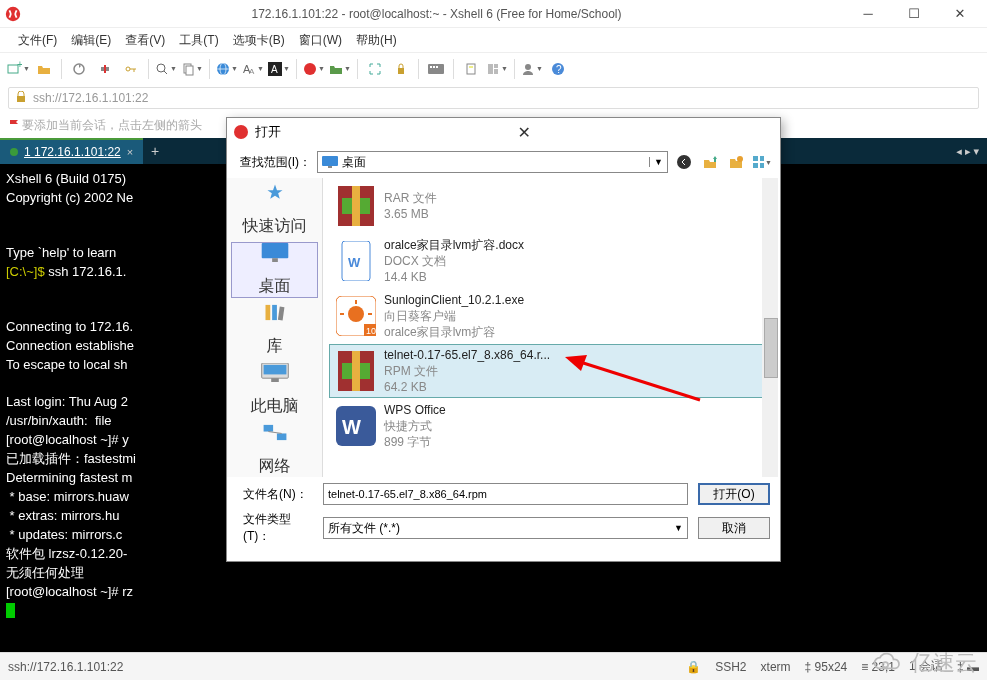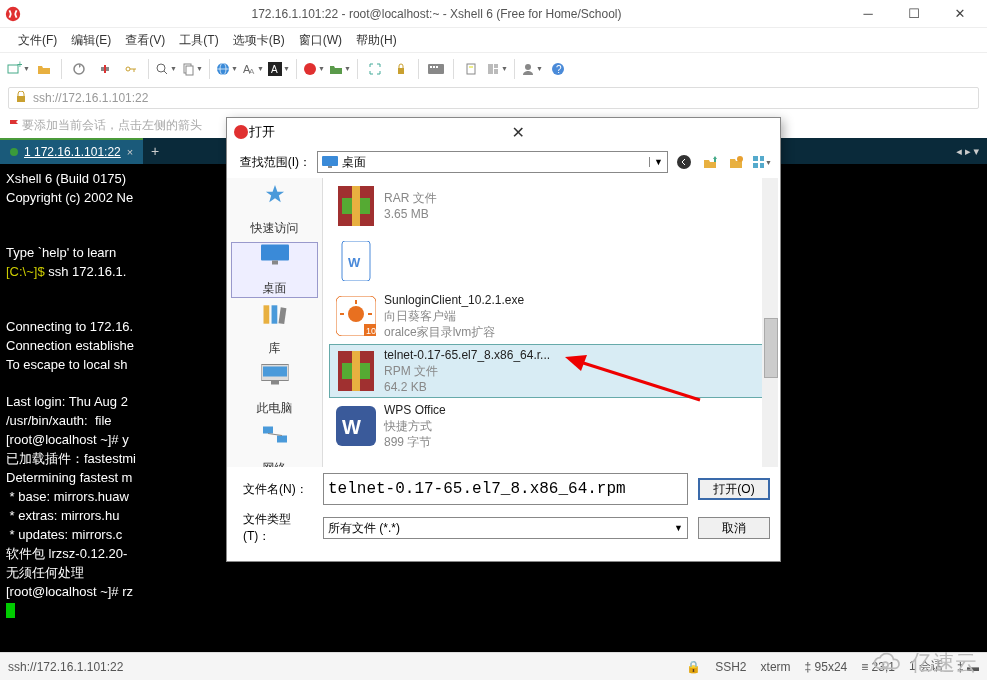--- a/index.html
+++ b/index.html
@@ -46,51 +46,51 @@
     .footer { position: absolute; bottom: 0; left: 0; right: 0; height: 28px; background: #f5f5f5; display: flex; align-items: center; padding: 0 8px; font-size: 12px; color: #555; gap: 16px; border-top: 1px solid #ddd; }
     .footer-right { margin-left: auto; display: flex; align-items: center; gap: 14px; }
     
     
     .watermark { position: absolute; right: 10px; bottom: 2px; font-size: 22px; color: #bbb; display: flex; align-items: center; gap: 4px; font-weight: 500; }
     .wm-icon { width: 36px; height: 22px; }
     
     
     .dialog { position: absolute; top: 117px; left: 226px; width: 555px; height: 445px; background: #fff; border: 1px solid #888; box-shadow: 3px 3px 10px rgba(0,0,0,0.3); display: flex; flex-direction: column; }
     .dlg-title { height: 28px; display: flex; align-items: center; padding: 0 6px; font-size: 13px; }
-    .dlg-title span { flex: 1; }
+    .dlg-title span { flex: 1; margin-left: 6px; }
     .dlg-close { font-size: 16px; padding: 0 6px; color: #333; }
     
     .dlg-toolbar { height: 32px; display: flex; align-items: center; padding: 0 8px; gap: 6px; font-size: 12px; }
     .dlg-label { width: 76px; text-align: right; }
     .dlg-combo { flex: 1; height: 22px; border: 1px solid #888; display: flex; align-items: center; padding: 0 4px; background: #fff; }
     .dlg-combo-sel { flex: 1; display: flex; align-items: center; gap: 4px; }
     .dlg-combo-arrow { border-left: 1px solid #888; padding-left: 4px; font-size: 9px; }
     .dlg-tool-icons { display: flex; gap: 6px; align-items: center; }
     .dlg-tool-icons div { width: 20px; height: 20px; display: flex; align-items: center; justify-content: center; }
     
     .dlg-body { flex: 1; display: flex; overflow: hidden; }
     .places { width: 96px; background: #f9f9f9; border-right: 1px solid #ddd; padding: 4px; }
-    .place { height: 56px; display: flex; flex-direction: column; align-items: center; justify-content: center; font-size: 12px; color: #333; gap: 14px; margin-bottom: 4px; border: 1px solid transparent; text-align: right; }
+    .place { height: 56px; display: flex; flex-direction: column; align-items: center; justify-content: center; font-size: 16px; color: #333; gap: 14px; margin-bottom: 4px; border: 1px solid transparent; text-align: right; }
     .place.selected { border: 1px solid #99c; background: #eef; }
     .place-icon { width: 28px; height: 24px; }
     
     .file-list { flex: 1; position: relative; overflow: hidden; }
     .file-item { height: 54px; display: flex; align-items: center; padding: 2px 6px; gap: 8px; border: 1px solid transparent; margin: 1px 6px; }
     .file-item.selected { border: 1px solid #6aa; background: #d8ecf4; }
     .file-icon { width: 40px; height: 40px; flex-shrink: 0; display: flex; align-items: center; justify-content: center; }
     .file-info { display: flex; flex-direction: column; font-size: 12px; line-height: 16px; }
     .file-name { color: #222; }
     .file-meta { color: #888; }
     .scroll-track { position: absolute; right: 2px; top: 0; bottom: 0; width: 16px; background: #f0f0f0; }
     .scroll-thumb { position: absolute; right: 2px; width: 14px; background: #ccc; border: 1px solid #aaa; }
     
     .dlg-footer { padding: 6px 10px 10px 10px; font-size: 12px; }
     .dlg-row { display: flex; align-items: center; gap: 10px; margin-bottom: 6px; }
     .dlg-row-label { width: 76px; text-align: left; padding-left: 6px; }
-    .dlg-input { flex: 1; height: 32px; border: 1px solid #888; padding: 0 4px; font-family: Liberation Mono, monospace; font-size: 16px; }
+    .dlg-input { flex: 1; height: 22px; border: 1px solid #888; padding: 0 4px; font-family: Liberation Sans, sans-serif; font-size: 11px; }
     .dlg-select { flex: 1; height: 22px; border: 1px solid #888; padding: 0 4px; display: flex; align-items: center; font-family: "SimSun", monospace; font-size: 12px; }
     .dlg-btn { width: 72px; height: 22px; border: 1px solid #888; background: #f0f0f0; font-size: 12px; }
     .dlg-btn.primary { border: 2px solid #3a6aaa; }
     .dlg-check { display: flex; align-items: center; gap: 4px; margin-left: 92px; margin-top: 4px; }
     .dlg-check input { width: 13px; height: 13px; }
     
     
     .arrow { position: absolute; top: 355px; left: 565px; width: 140px; height: 50px; pointer-events: none; }
     
     
@@ -439,20 +439,25 @@
           <span class="file-meta">3.65 MB</span>
         </div>
       </div>
       <div class="file-item">
         <div class="file-icon">
             <svg width="36" height="40">
               <rect x="4" width="28" height="40" fill="#fff" stroke="#4a8ada" rx="3"></rect>
               <text x="10" y="26" font-size="13" fill="#4a8ada" font-weight="bold">W</text>
             </svg>
           </div>
+        <div class="file-info">
+          <span class="file-name">oralce家目录lvm扩容.docx</span>
+          <span class="file-meta">DOCX 文档</span>
+          <span class="file-meta">14.4 KB</span>
+        </div>
       </div>
       <div class="file-item">
         <div class="file-icon">
             <svg width="40" height="40">
               <rect width="40" height="40" fill="#fff" stroke="#e87020" rx="6"></rect>
               <circle cx="20" cy="18" r="8" fill="#e87020"></circle>
               <g stroke="#e87020" stroke-width="2">
                 <line x1="20" y1="4" x2="20" y2="8"></line>
                 <line x1="32" y1="18" x2="36" y2="18"></line>
                 <line x1="4" y1="18" x2="8" y2="18"></line>

